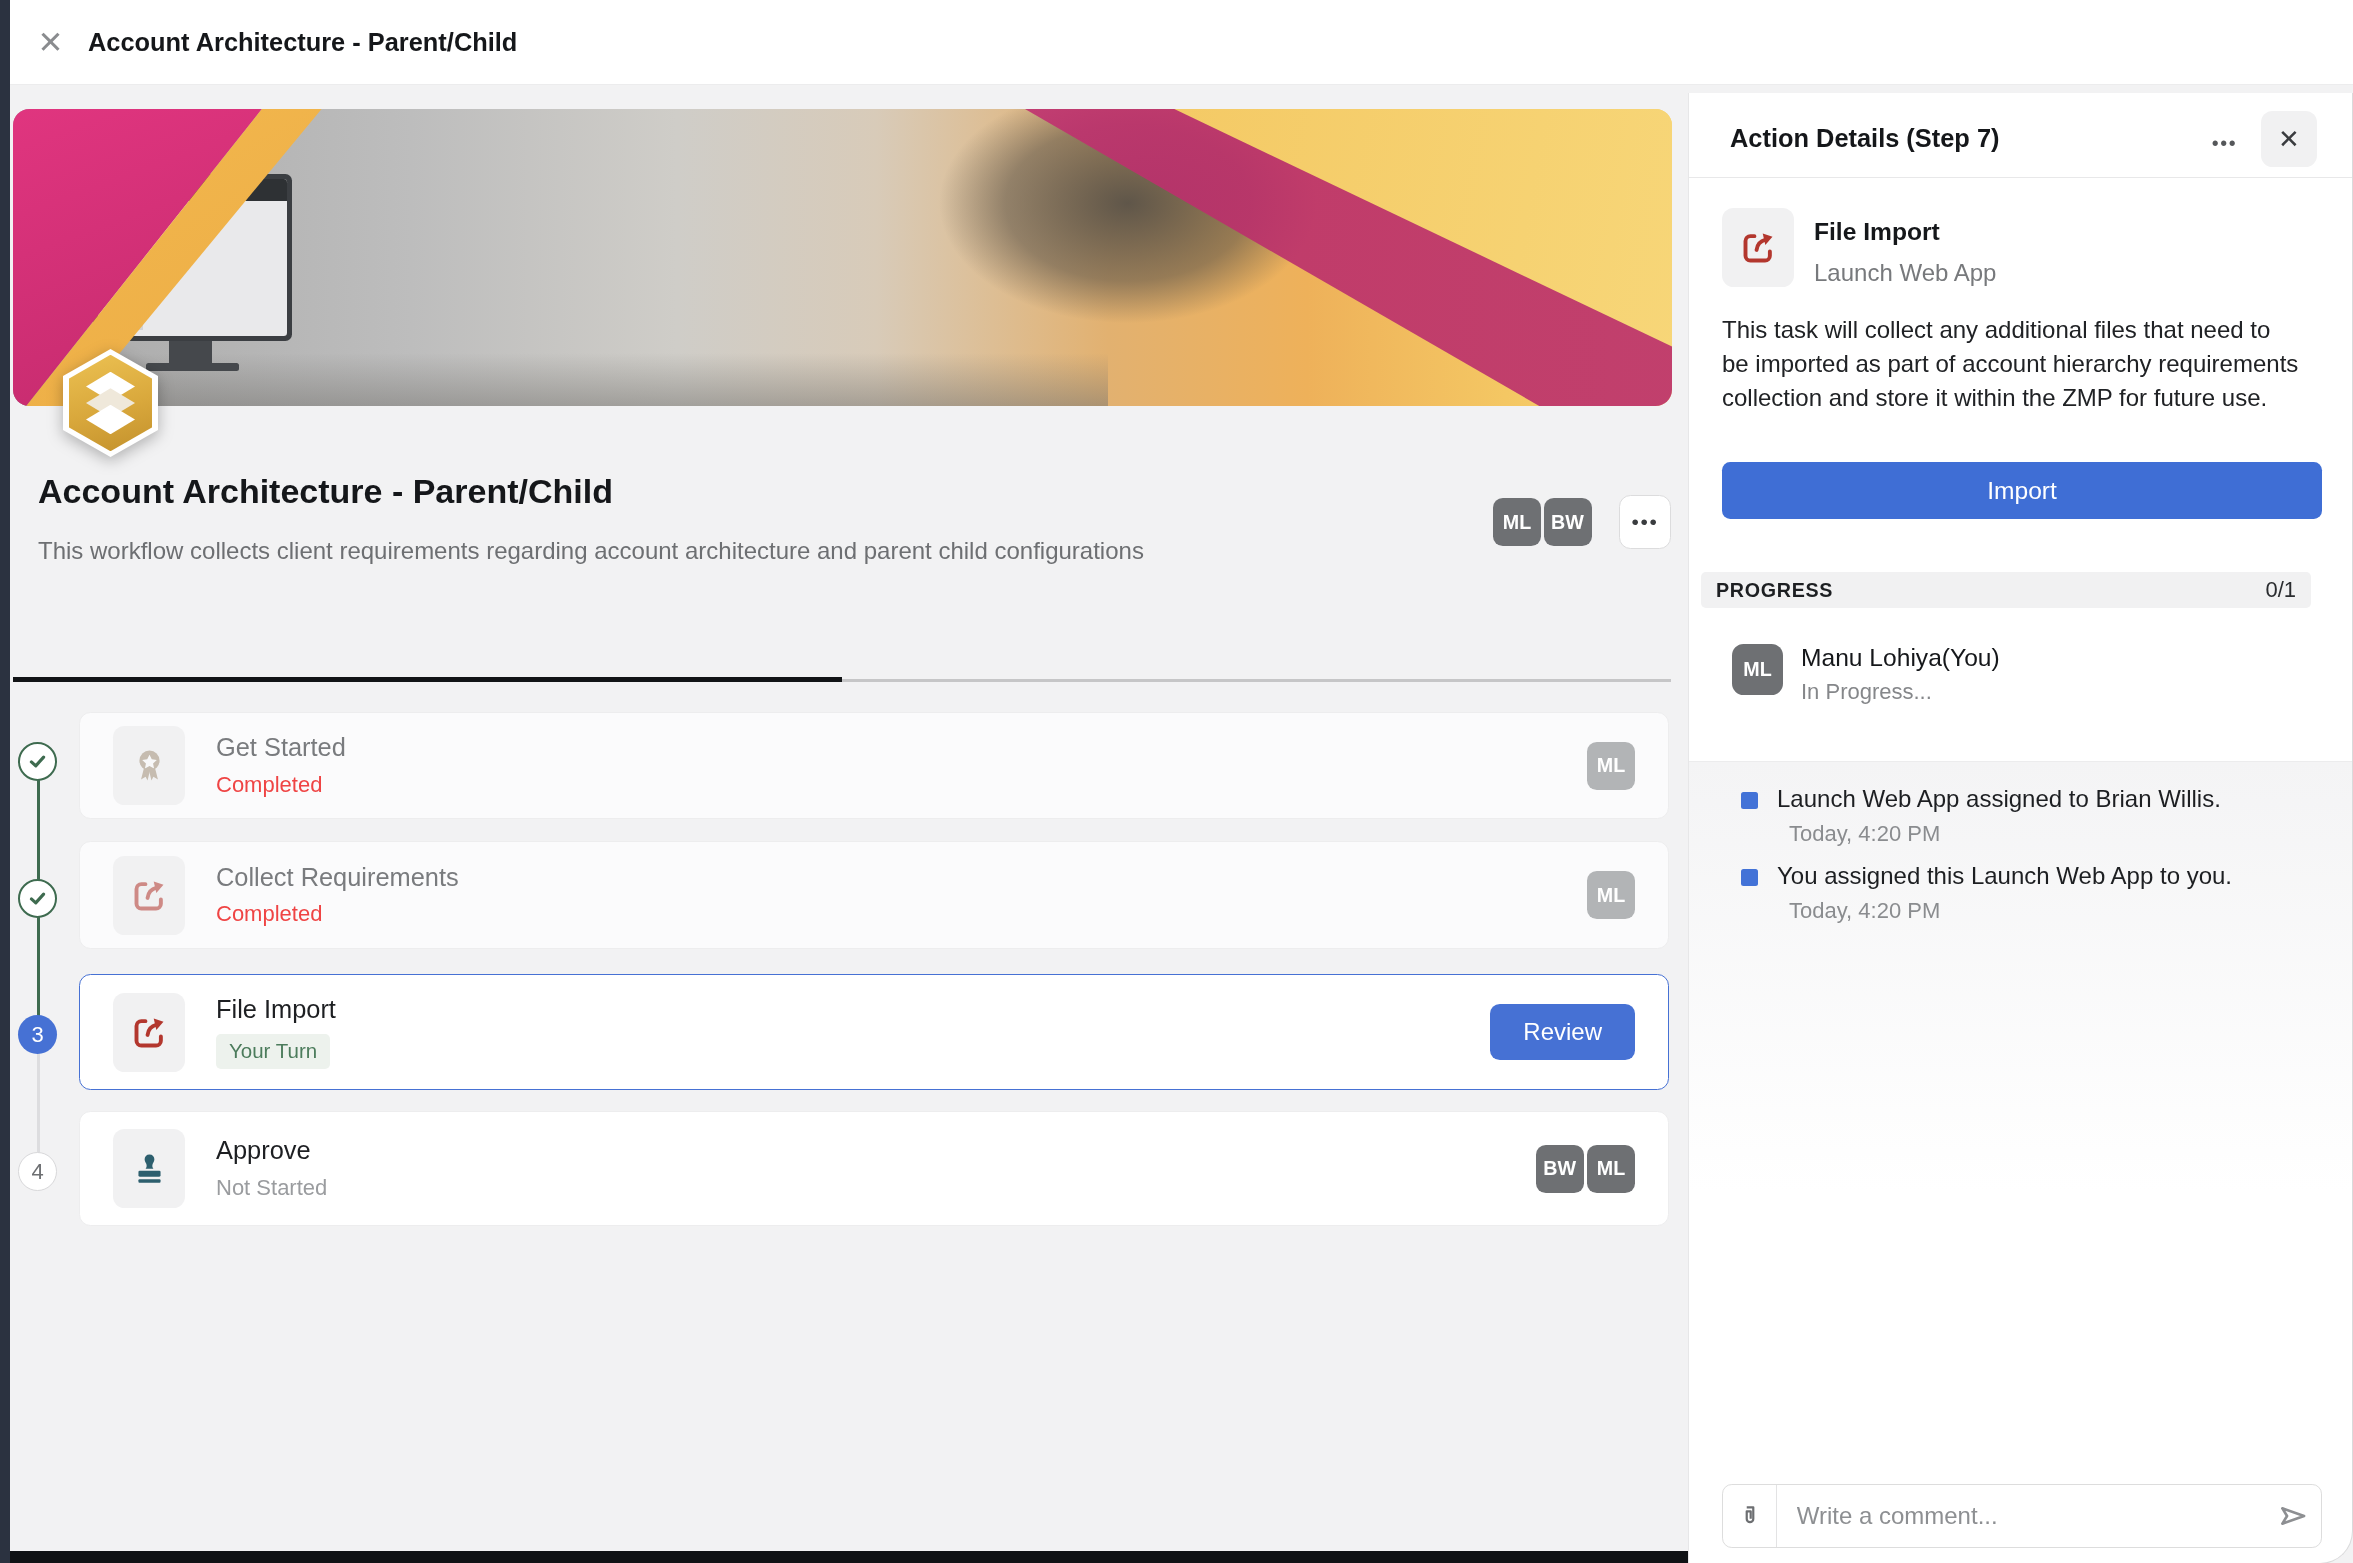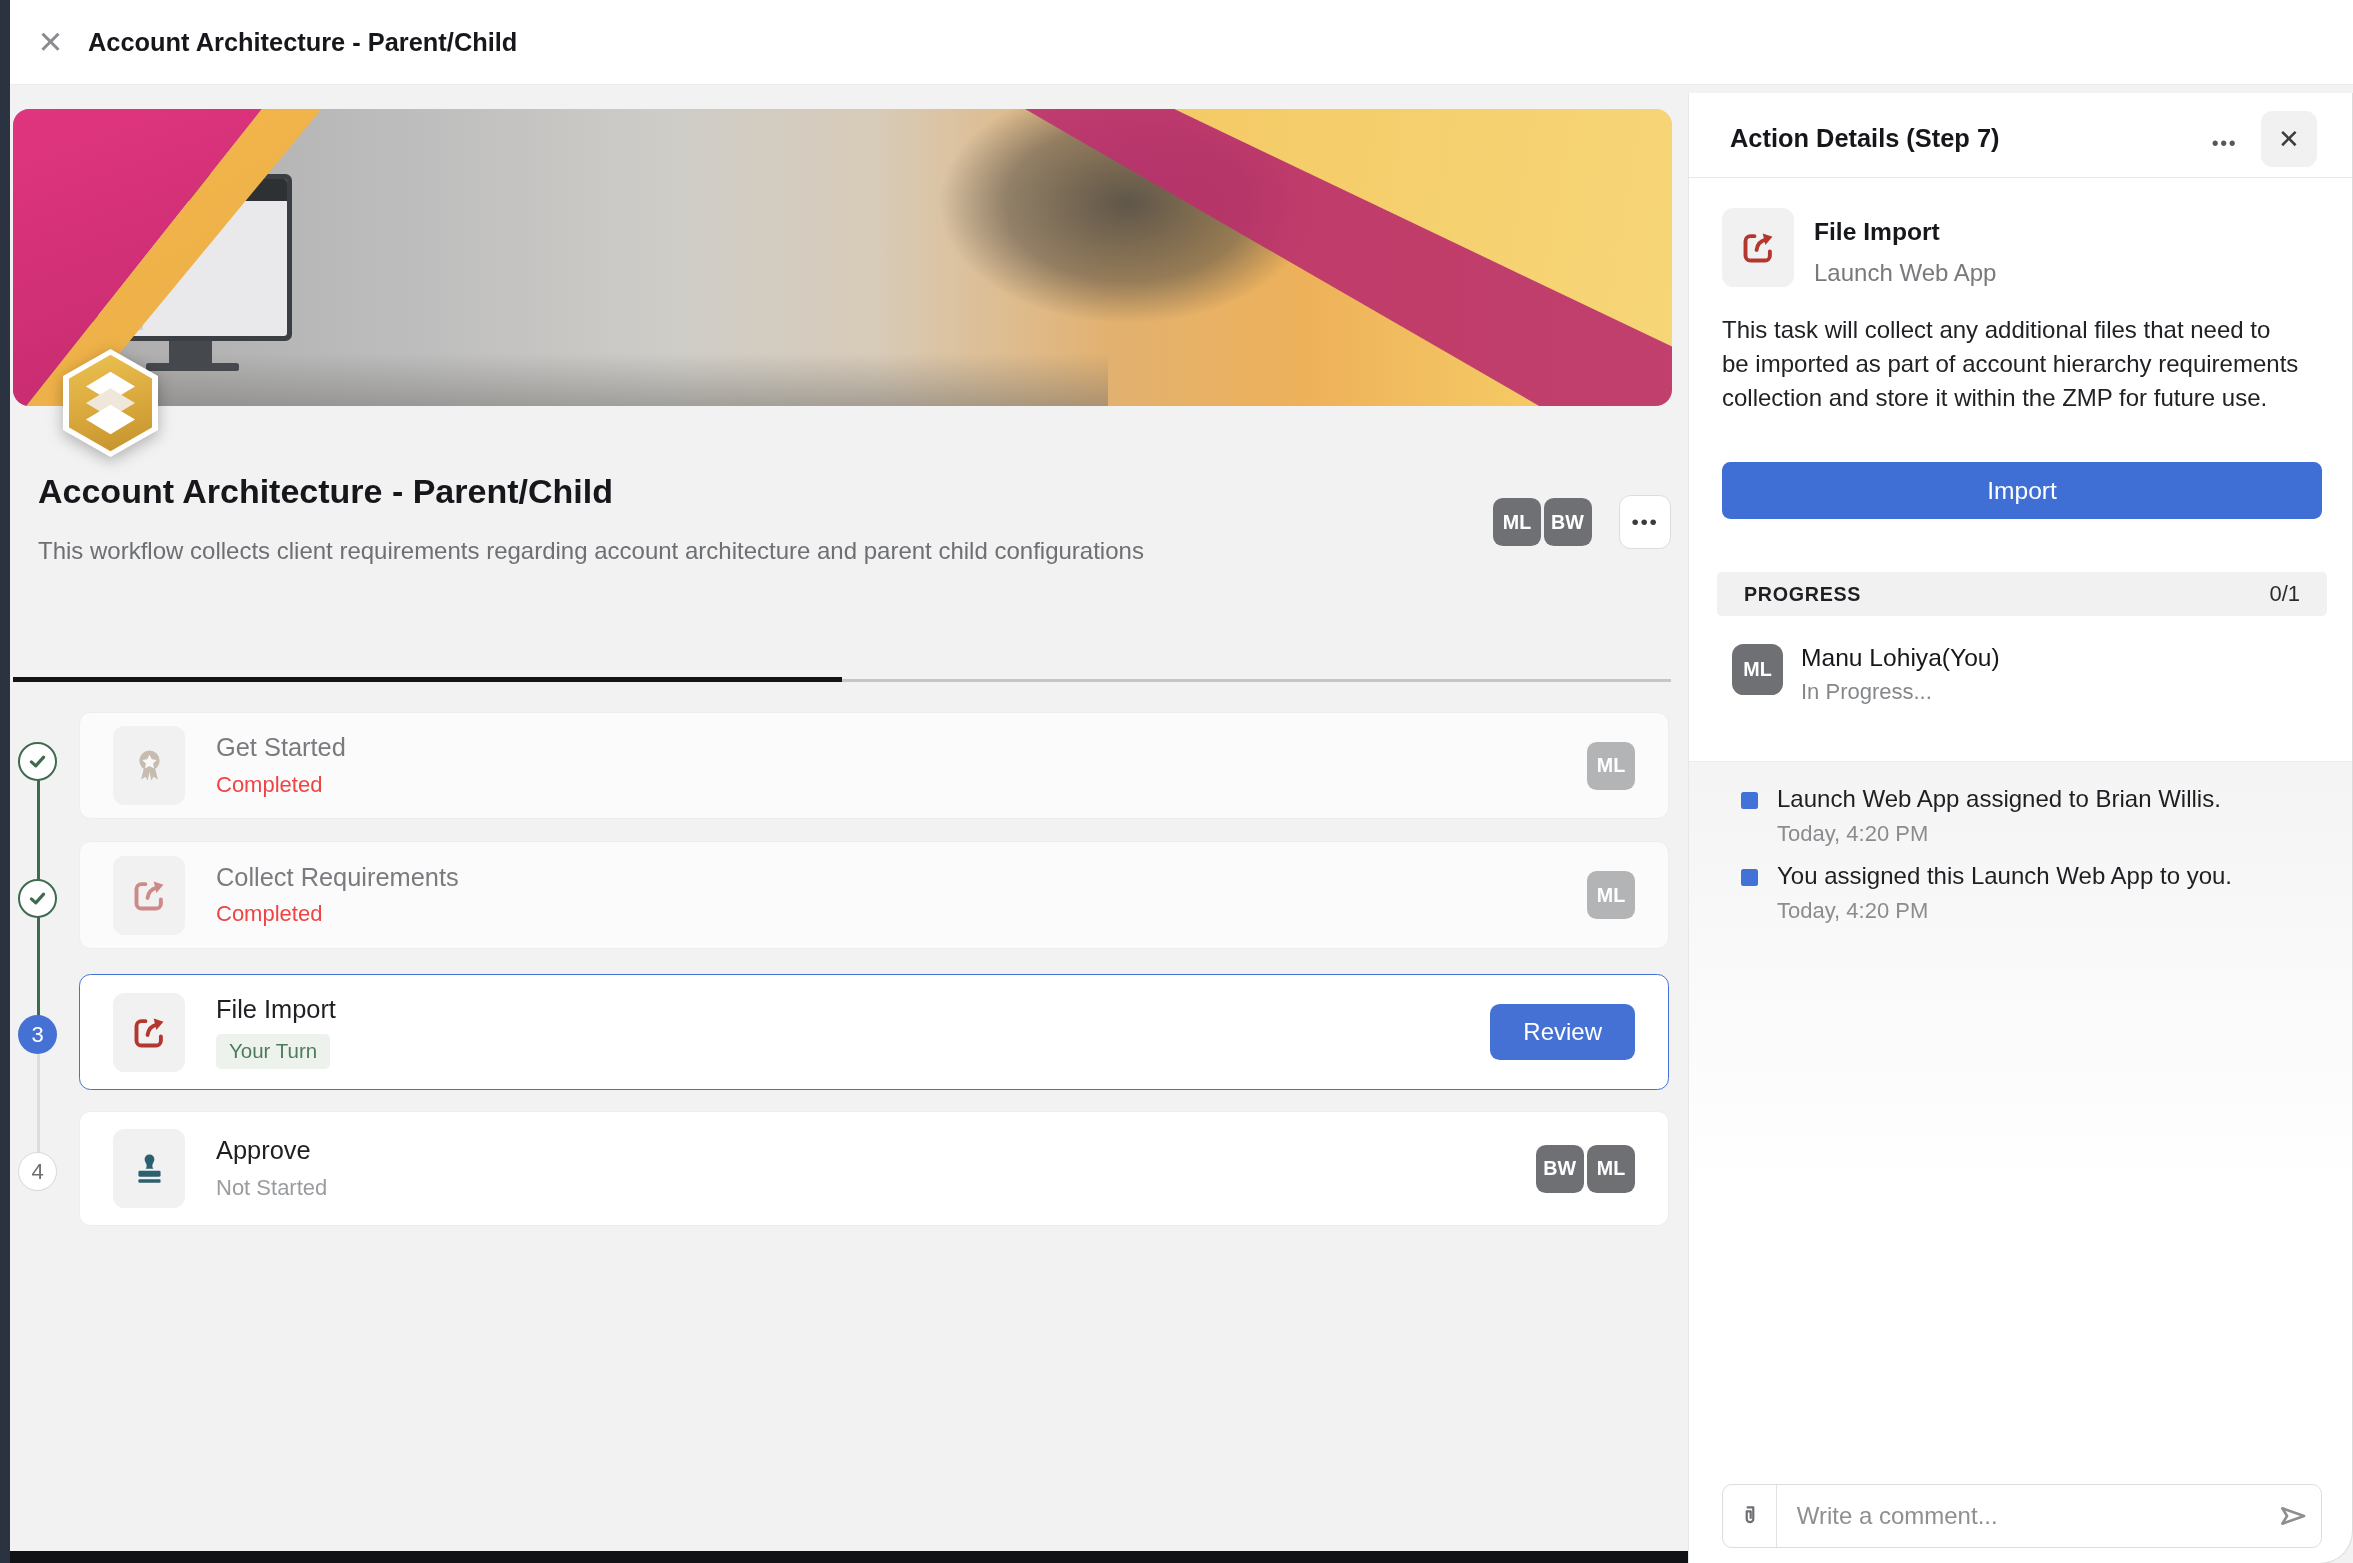--- a/index.html
+++ b/index.html
@@ -123,35 +123,35 @@
   .rp-divider { position:absolute; left:0; top:84px; width:100%; height:0.8px; background:#e8e8e9; }
   .rp-tile { position:absolute; left:33px; top:115px; width:72px; height:79px; border-radius:11.5px; background:#f1f1f2;
     display:flex; align-items:center; justify-content:center; }
   .rp-tile svg { width:39px; height:39px; }
   .rp-action-title { position:absolute; left:125px; top:125px; font-size:24.6px; font-weight:700; color:#15171a; }
   .rp-action-sub { position:absolute; left:125px; top:166px; font-size:24px; color:#77797c; }
   .rp-desc { position:absolute; left:33px; top:220px; width:579px; font-size:24px; line-height:34px; color:#202225; }
   .btn-import { position:absolute; left:33px; top:369px; width:600px; height:57px; background:#3f6ed5; color:#fff;
     font-size:24.6px; font-weight:500; border:none; border-radius:8.2px; cursor:pointer;
     font-family:"Liberation Sans","DejaVu Sans",sans-serif; }
-  .rp-progress { position:absolute; left:28px; top:479px; width:610px; height:44px; background:#f1f1f2; border-radius:4.9px;
-    display:flex; align-items:center; padding:0 27px; }
+  .rp-progress { position:absolute; left:12px; top:479px; width:610px; height:36px; background:#f1f1f2; border-radius:4.9px;
+    display:flex; align-items:center; padding:0 15px; }
   .rp-progress-label { font-size:19.7px; font-weight:700; letter-spacing:0.7px; color:#1d1f22; }
   .rp-progress-count { margin-left:auto; font-size:22px; color:#2a2c2f; }
   .rp-assignee { position:absolute; left:43px; top:551px; display:flex; gap:18px; }
   .rp-assignee .avatar { width:51px; height:51px; border-radius:11.5px; }
   .rp-assignee-name { font-size:24.6px; color:#15171a; }
   .rp-assignee-status { font-size:22px; color:#85878a; margin-top:7.4px; }
   .rp-feed { position:absolute; left:0; top:668px; width:100%; height:574px;
     background:linear-gradient(to bottom,#f4f4f5 0%,#ffffff 75%); border-top:0.8px solid #ececed; }
   .feed-item { position:absolute; left:52px; display:flex; gap:19px; }
   .fi-1 { top:23px; } .fi-2 { top:100px; }
   .feed-bullet { width:17px; height:17px; border-radius:2.5px; background:#4272d7; margin-top:6.6px; flex:0 0 auto; }
   .feed-text { font-size:24px; color:#1d1f22; }
-  .feed-time { font-size:22px; color:#8a8c8f; margin-top:8.2px; }
+  .feed-time { font-size:22px; color:#8a8c8f; margin-top:8.2px;margin-left:12px; }
   .rp-comment { position:absolute; left:33px; top:1391px; width:600px; height:64px; border:1.6px solid #dddddd;
     border-radius:9.8px; background:#fff; display:flex; align-items:center; overflow:hidden; }
   .cmt-attach { width:54px; height:100%; border-right:1.6px solid #e3e3e4; display:flex; align-items:center;
     justify-content:center; cursor:pointer; color:#6d6f72; }
   .cmt-attach svg { width:28px; height:28px; }
   .cmt-input { flex:1; border:none; outline:none; font-size:24px; color:#1d1f22; padding:0 19.7px;
     font-family:"Liberation Sans","DejaVu Sans",sans-serif; background:transparent; }
   .cmt-input::placeholder { color:#8d8f92; }
   .cmt-send { width:57px; display:flex; align-items:center; justify-content:center; cursor:pointer; color:#8d8f92; }
   .cmt-send svg { width:34px; height:34px; }

